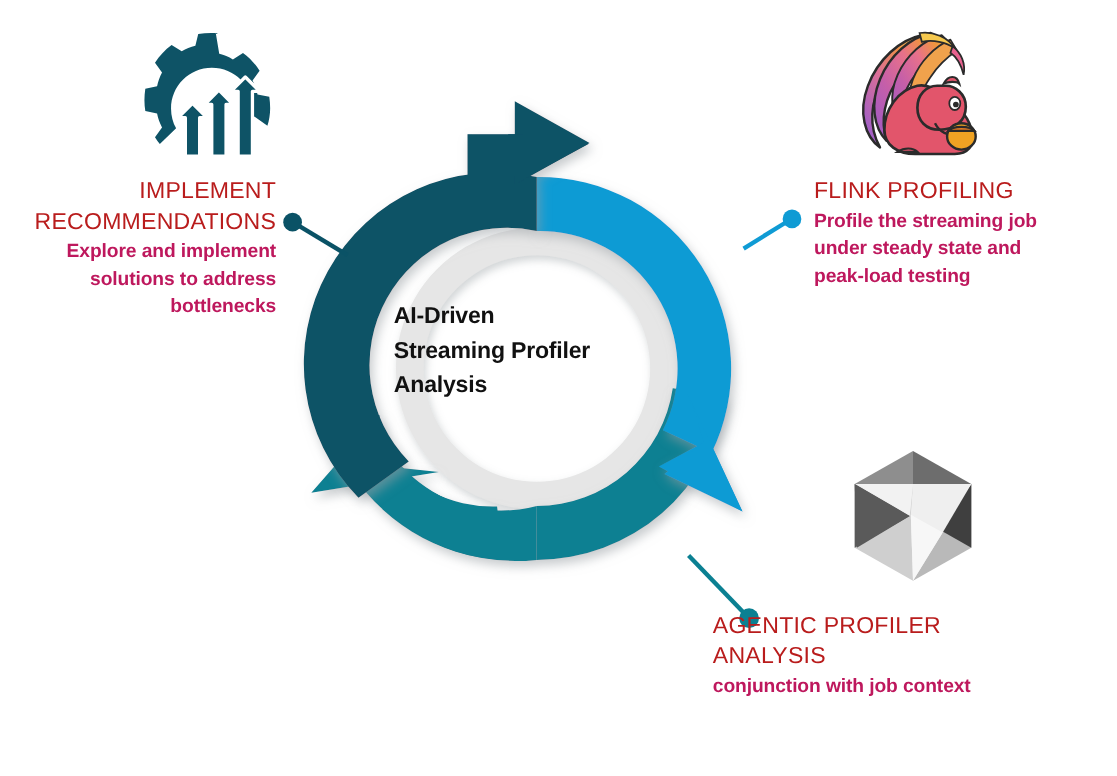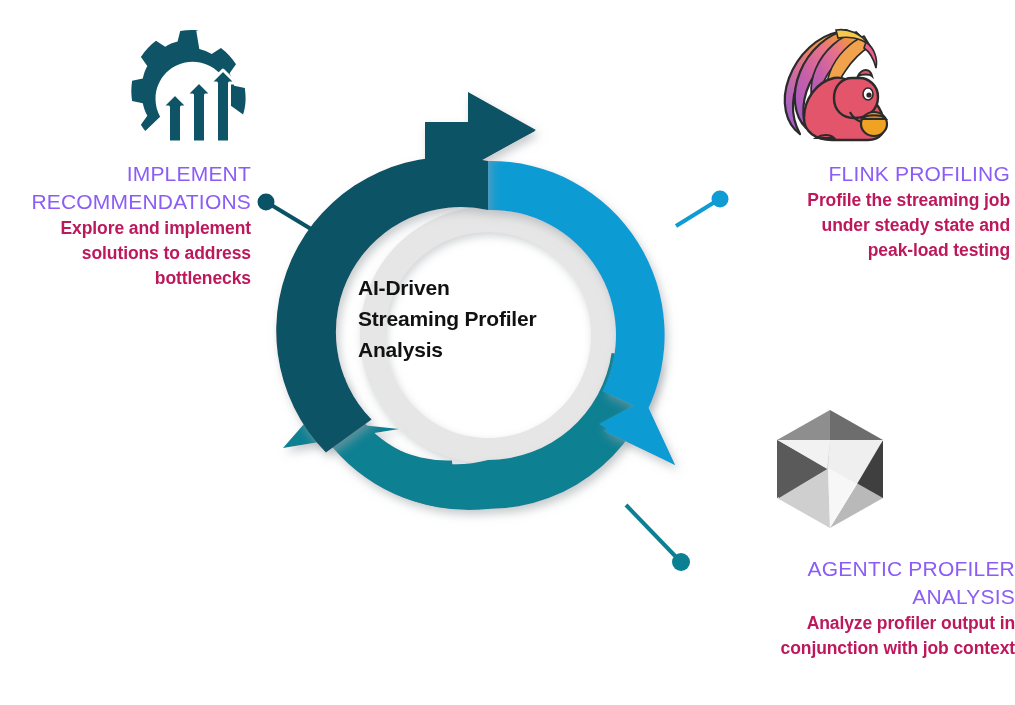--- a/index.html
+++ b/index.html
@@ -22,31 +22,31 @@
     left:358px;top:272px;width:260px;
     text-align:left;
     font-size:21px;font-weight:bold;color:#111111;
     line-height:31px;
     letter-spacing:-0.2px;
   }
 
   
   .callout{position:absolute;}
   .callout .head{
-    font-size:21px;font-weight:400;color:#8b5cf6;
+    font-size:21px;font-weight:400;color:#b91c1c;
     line-height:28px;letter-spacing:0.2px;
   }
   .callout .body{
     font-size:17.5px;font-weight:bold;color:#be185d;
     line-height:25px;letter-spacing:-0.1px;
   }
 
   #callout-implement{left:0px;top:160px;width:251px;text-align:right;}
-  #callout-flink{left:740px;top:160px;width:270px;text-align:right;}
-  #callout-agentic{left:676px;top:555px;width:339px;text-align:right;}
+  #callout-flink{left:740px;top:160px;width:270px;text-align:left;}
+  #callout-agentic{left:648px;top:555px;width:339px;text-align:left;}
 
   
   .icon-box{position:absolute;}
   #icon-gear{left:120px;top:22px;width:145px;height:130px;}
   #icon-flink{left:776px;top:20px;width:120px;height:130px;}
   #icon-cube{left:765px;top:398px;width:130px;height:140px;}
 </style>
 </head>
 <body>
 
@@ -224,17 +224,16 @@
   <div class="callout" id="callout-flink">
     <div class="head">FLINK PROFILING</div>
     <div class="body">Profile the streaming job</div>
     <div class="body">under steady state and</div>
     <div class="body">peak-load testing</div>
   </div>
 
   <div class="callout" id="callout-agentic">
     <div class="head">AGENTIC PROFILER</div>
     <div class="head">ANALYSIS</div>
-    <div class="body">Analyze profiler output in</div>
     <div class="body">conjunction with job context</div>
   </div>
 
 </div>
 
 </body></html>

